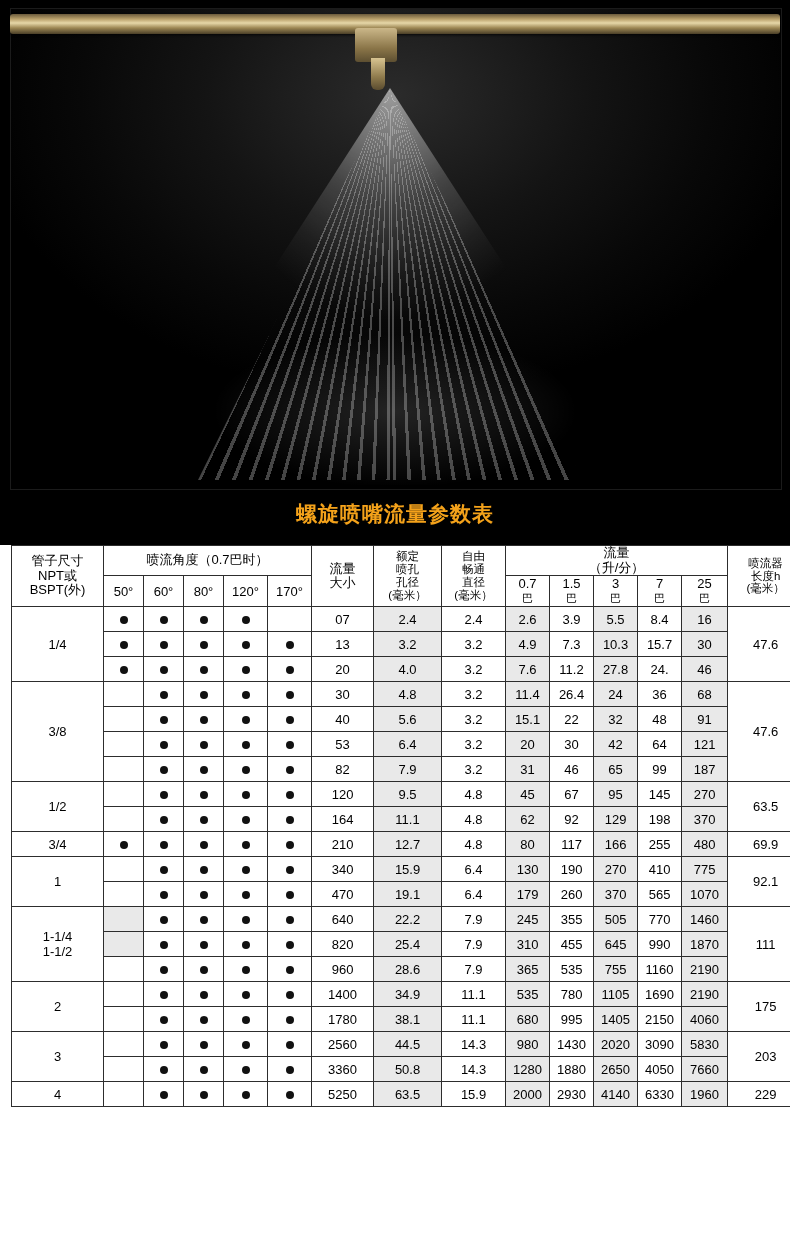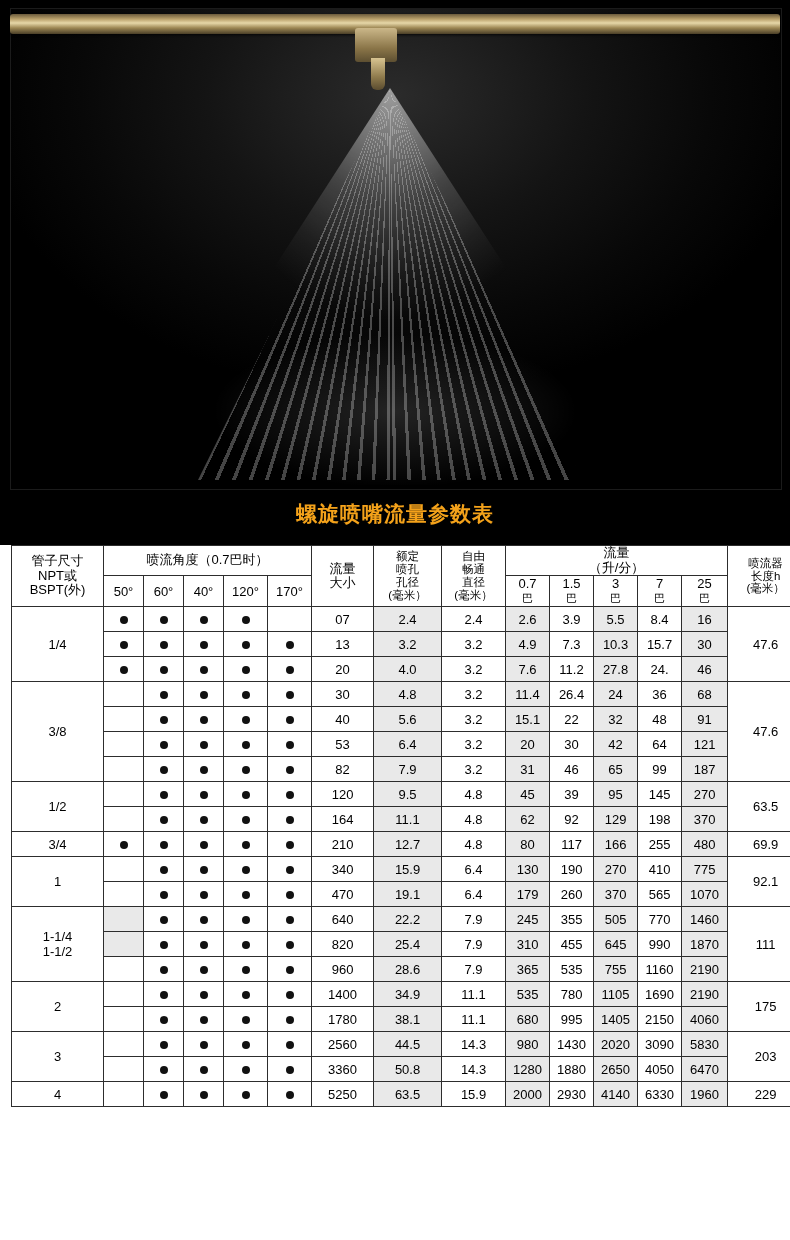--- a/index.html
+++ b/index.html
@@ -144,21 +144,21 @@
         </th>
         <th rowspan="2" class="hdr small">
           <div>喷流器</div>
           <div>长度h</div>
           <div>(毫米）</div>
         </th>
       </tr>
       <tr id="subhdr">
           <th class="ang">50°</th>
           <th class="ang">60°</th>
-          <th class="ang">40°</th>
+          <th class="ang">80°</th>
           <th class="ang">120°</th>
           <th class="ang">170°</th>
           <th class="ang">
             <div>0.7</div>
             <div class="tiny">巴</div>
           </th>
           <th class="ang">
             <div>1.5</div>
             <div class="tiny">巴</div>
           </th>
@@ -290,21 +290,21 @@
           <td rowspan="2" class="grp">1/2</td>
           <td></td>
           <td><span class="dot"></span></td>
           <td><span class="dot"></span></td>
           <td><span class="dot"></span></td>
           <td><span class="dot"></span></td>
           <td class="num">120</td>
           <td class="num shade">9.5</td>
           <td class="num">4.8</td>
           <td class="num shade">45</td>
-          <td class="num">39</td>
+          <td class="num">67</td>
           <td class="num shade">95</td>
           <td class="num">145</td>
           <td class="num shade">270</td>
           <td rowspan="2" class="num">63.5</td>
         </tr>
         <tr>
           <td></td>
           <td><span class="dot"></span></td>
           <td><span class="dot"></span></td>
           <td><span class="dot"></span></td>
@@ -472,21 +472,21 @@
           <td><span class="dot"></span></td>
           <td><span class="dot"></span></td>
           <td><span class="dot"></span></td>
           <td class="num">3360</td>
           <td class="num shade">50.8</td>
           <td class="num">14.3</td>
           <td class="num shade">1280</td>
           <td class="num">1880</td>
           <td class="num shade">2650</td>
           <td class="num">4050</td>
-          <td class="num shade">6470</td>
+          <td class="num shade">7660</td>
         </tr>
         <tr class="rowsep">
           <td rowspan="1" class="grp">4</td>
           <td></td>
           <td><span class="dot"></span></td>
           <td><span class="dot"></span></td>
           <td><span class="dot"></span></td>
           <td><span class="dot"></span></td>
           <td class="num">5250</td>
           <td class="num shade">63.5</td>

